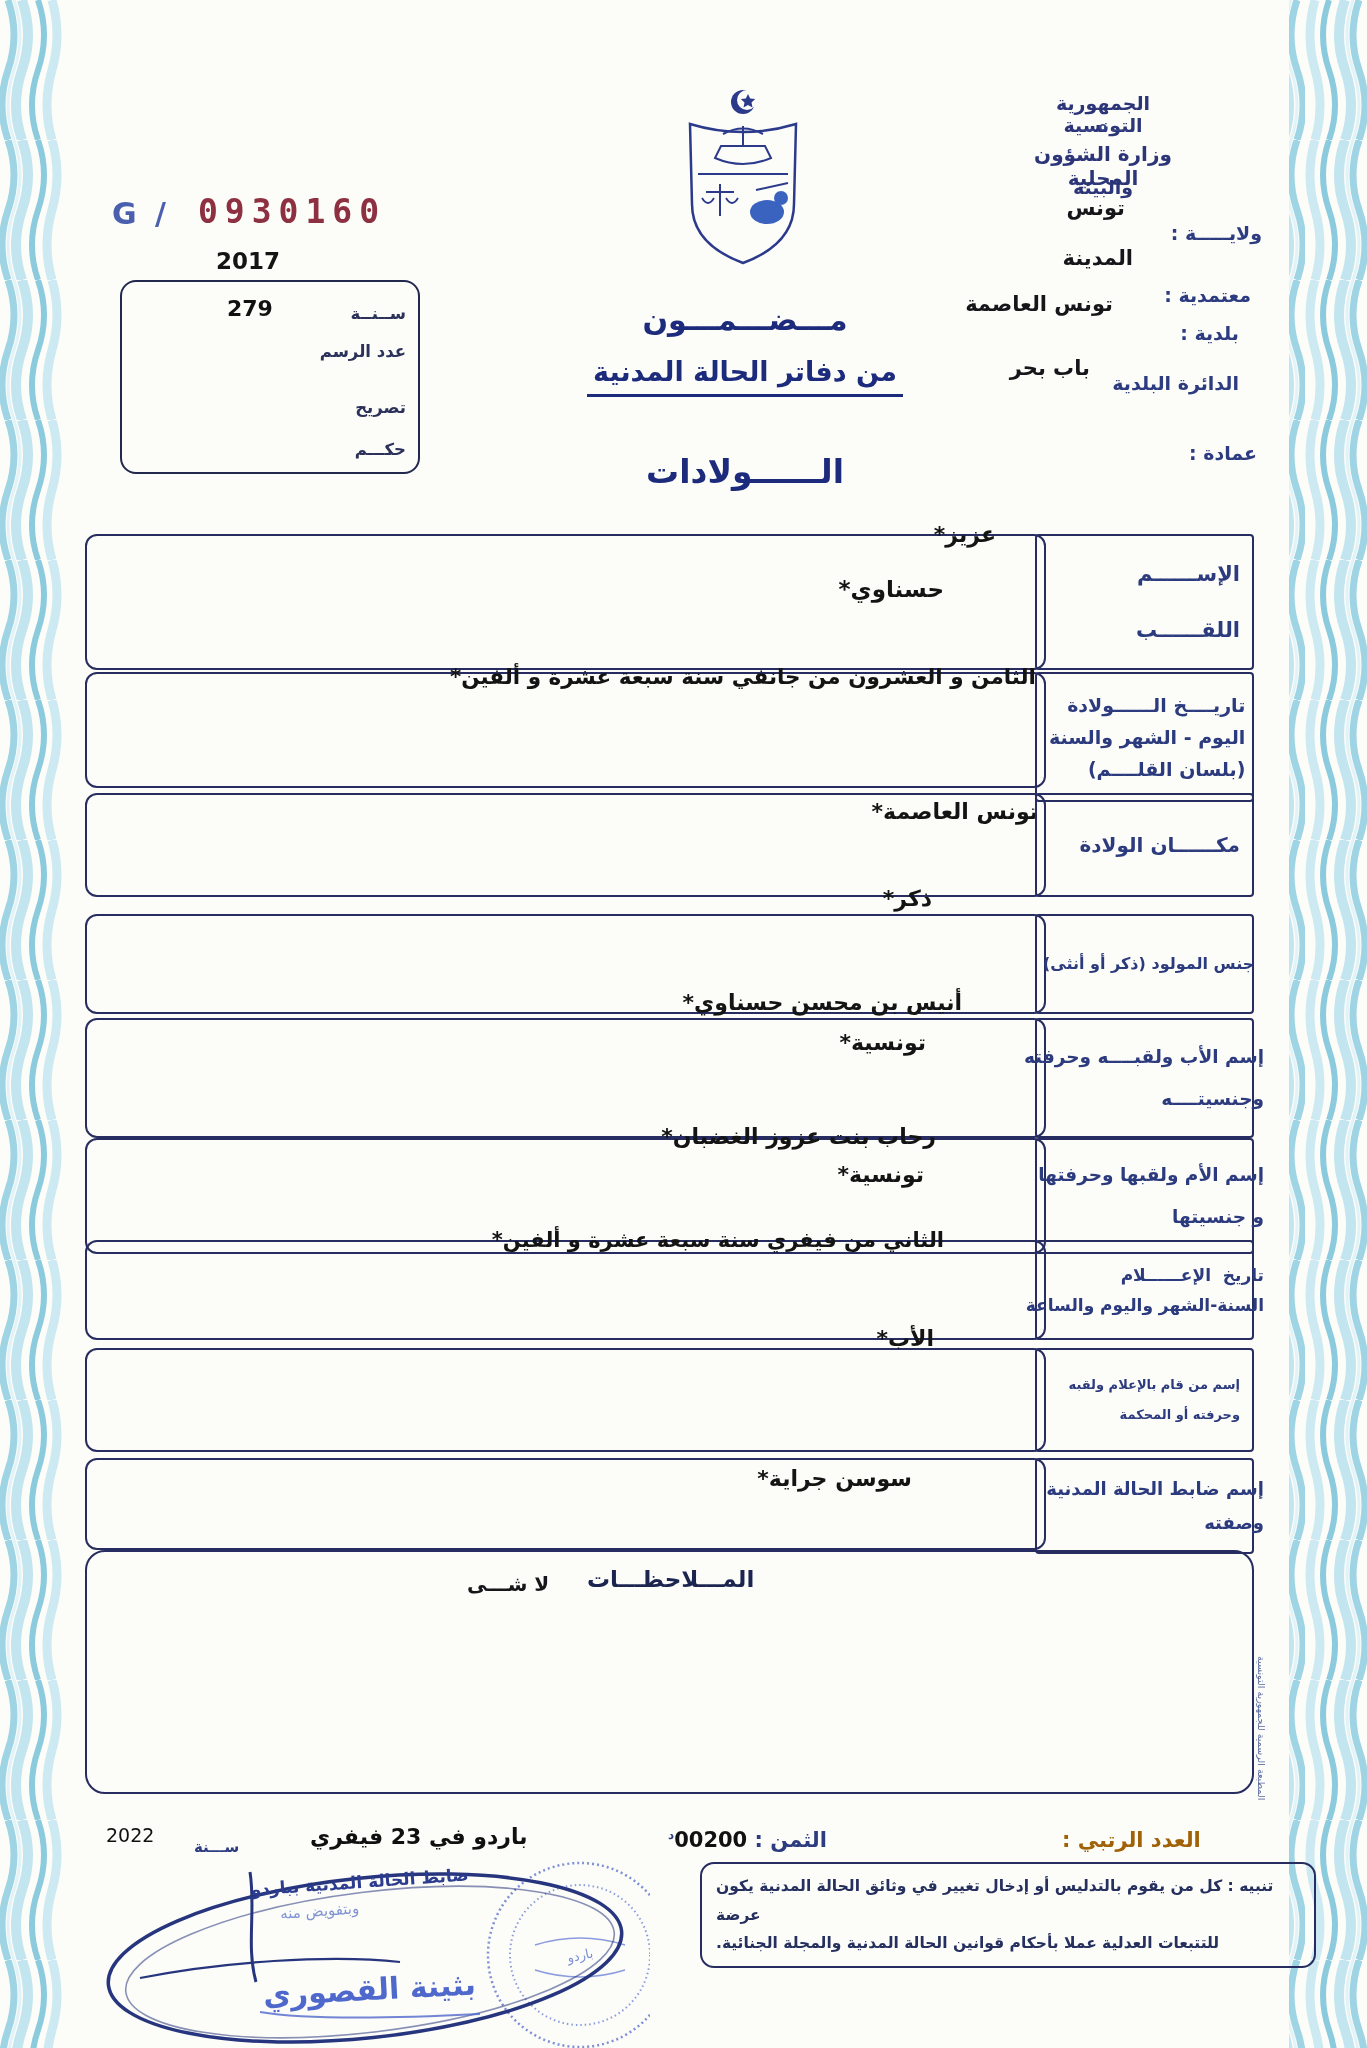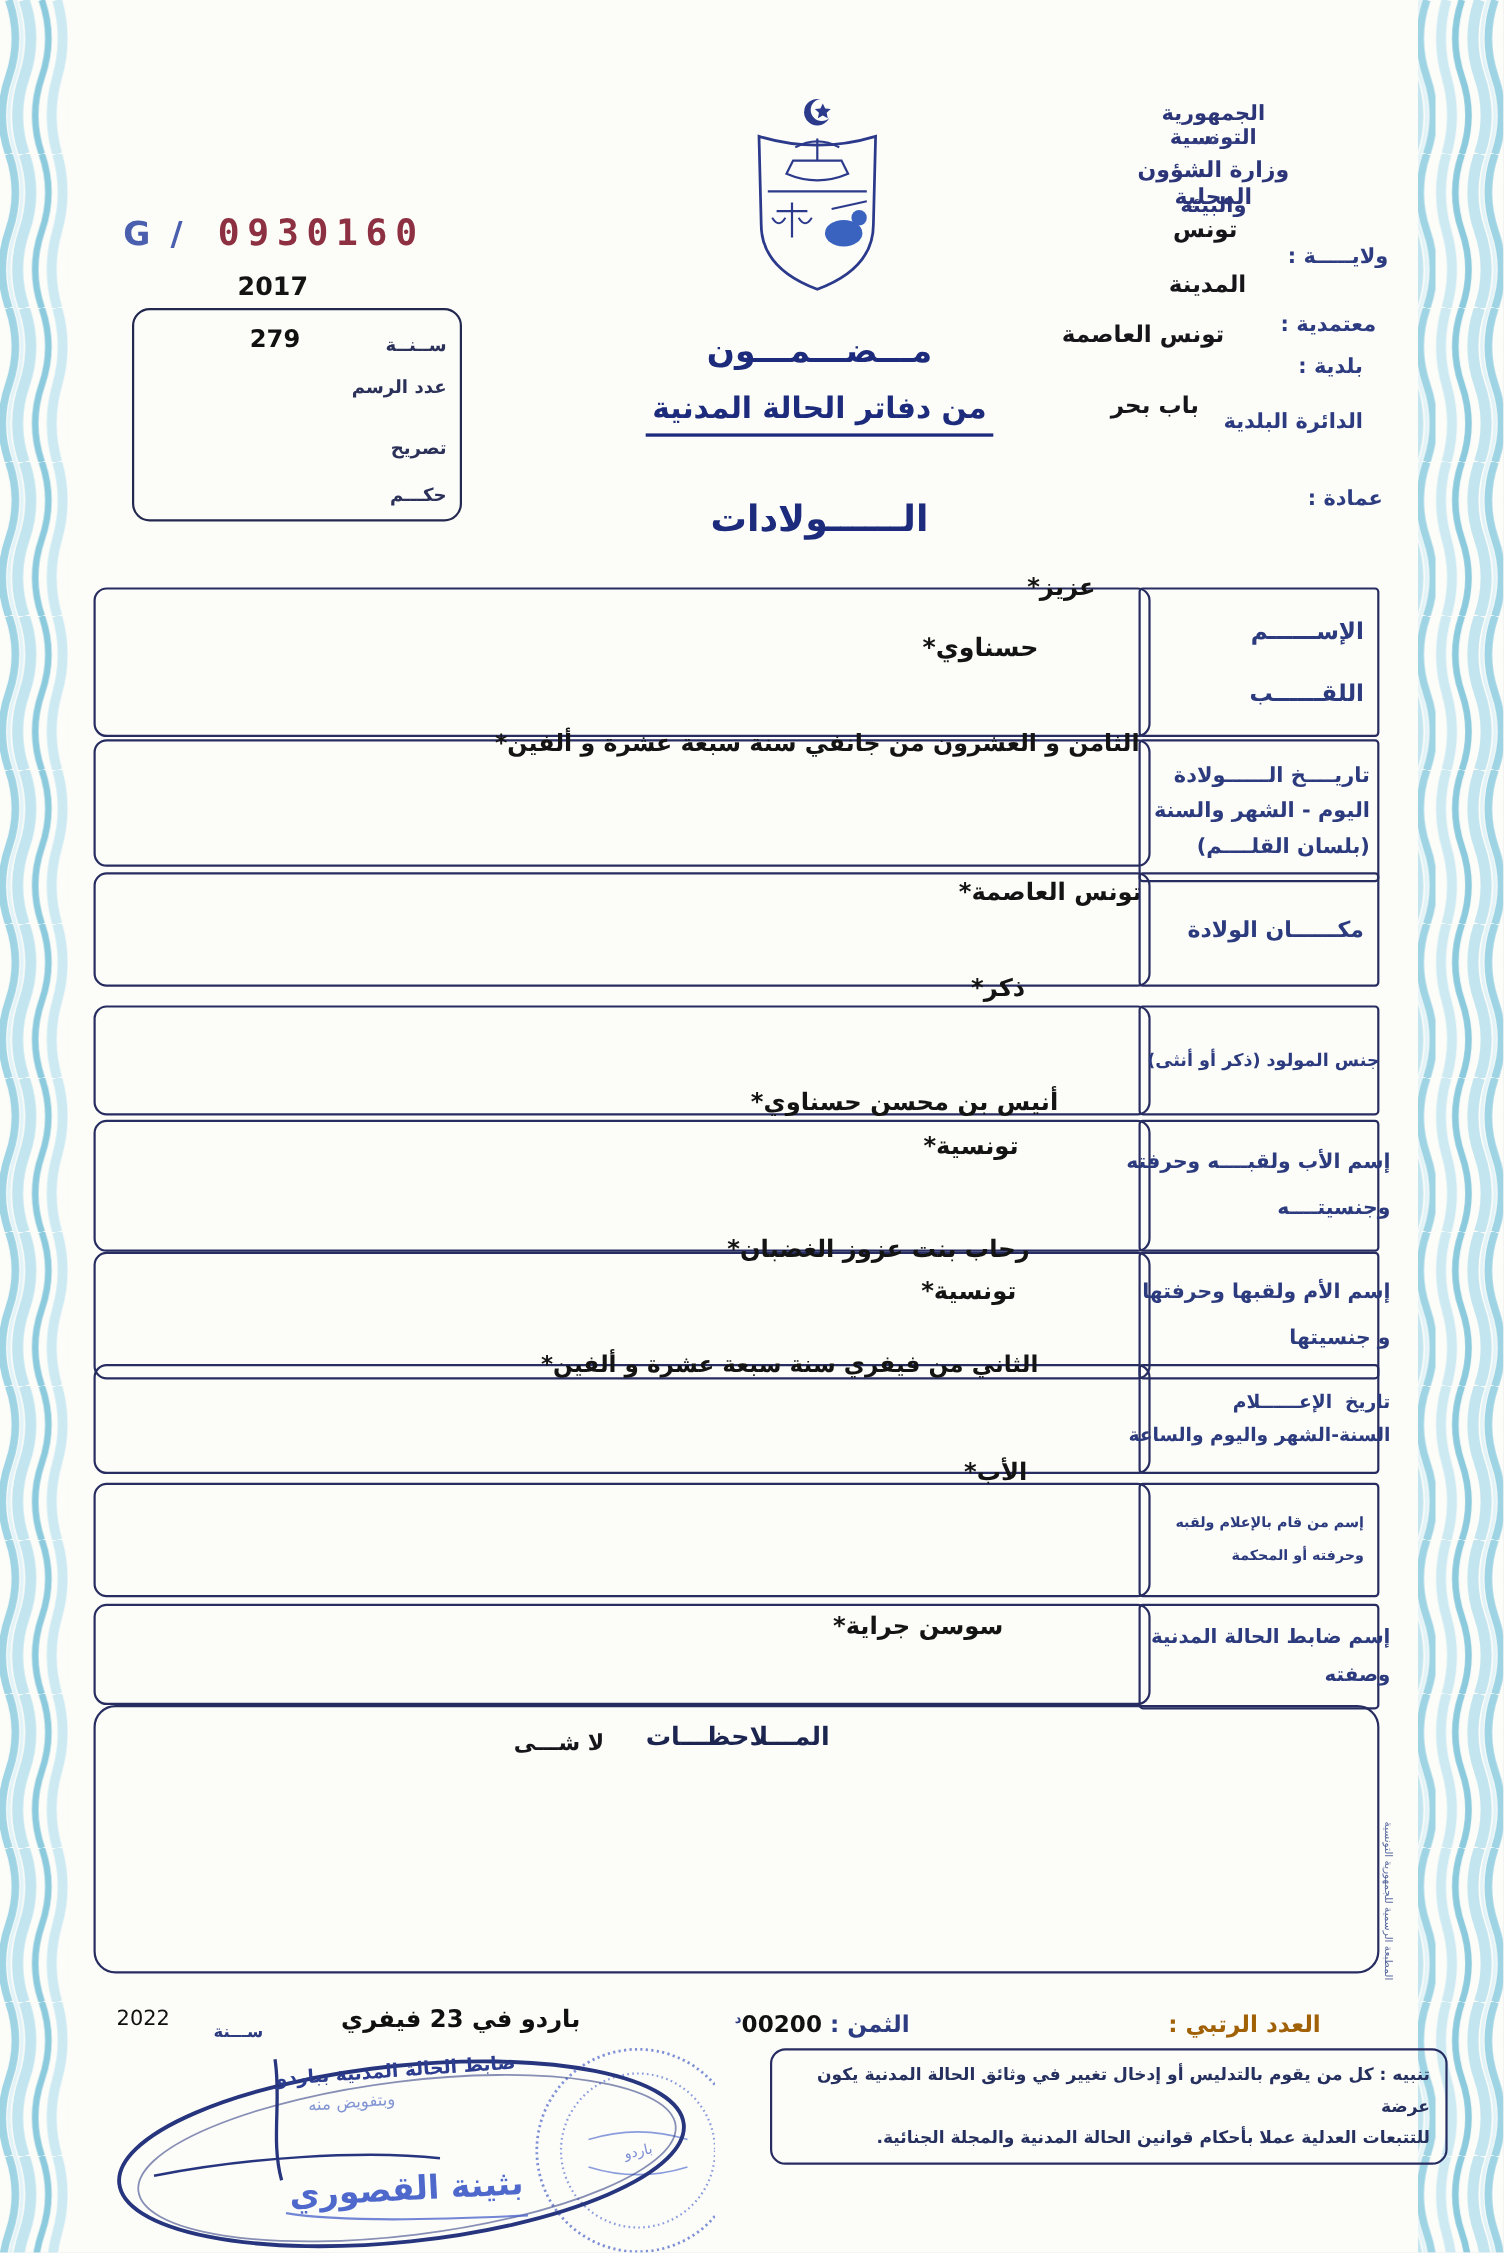--- a/index.html
+++ b/index.html
@@ -66,21 +66,21 @@
   .f-ordinal{left:1062px;top:1828px;color:#a16207;font-weight:bold;font-size:21px;}
   .f-price{left:668px;top:1828px;font-size:21px;font-weight:bold;color:#2d3b80;}
   .f-price b{color:#111;}
   .f-price sup{font-size:12px;color:#2d3b80;}
   .f-place{left:310px;top:1824px;color:#101010;font-weight:bold;font-size:22px;}
   .f-yearlab{left:194px;top:1838px;color:#2d3b80;font-size:15px;font-weight:600;}
   .f-year{left:106px;top:1824px;color:#101010;font-weight:normal;font-size:19px;}
   
   .notice{left:700px;top:1862px;width:612px;height:102px;border:2.5px solid #272d60;border-radius:14px;
           display:flex;align-items:center;justify-content:center;}
-  .notice p{margin:0;padding:6px 14px;direction:rtl;text-align:right;color:#25305e;font-size:15.5px;
+  .notice p{margin:0;padding:6px 14px;direction:rtl;text-align:left;color:#25305e;font-size:15.5px;
             font-weight:600;line-height:1.85;white-space:pre-line;}
   
   .imprint{left:1256px;top:1540px;writing-mode:vertical-rl;font-size:9.5px;color:#5a6aa0;letter-spacing:1px;height:260px;}
 </style>
 </head>
 <body>
 
 <div class="page">
 
   <svg class="band left" viewBox="0 0 62 2048" preserveAspectRatio="none">

